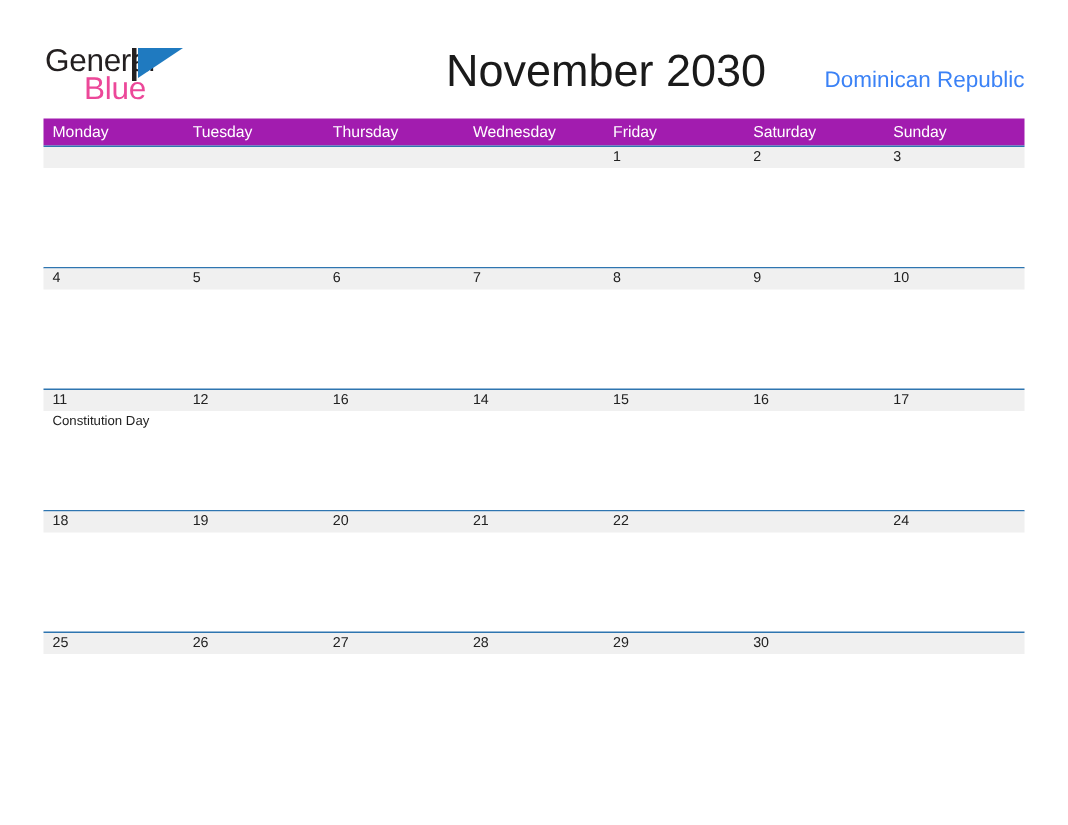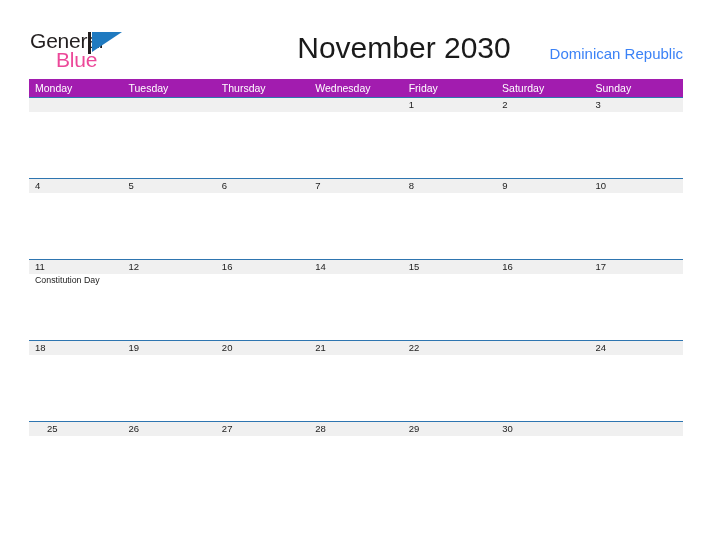--- a/index.html
+++ b/index.html
@@ -377,21 +377,21 @@
     <div class="day-cell" style="left:560.57px">
       <div class="day-num">24</div>
       <div class="day-events">
           <div class="event"></div>
         </div>
     </div>
   </div>
 
   <div class="week-row">
     <div class="daynum-band"></div>
-    <div class="day-cell" style="left:12px">
+    <div class="day-cell" style="left:0px">
       <div class="day-num">25</div>
       <div class="day-events">
           <div class="event"></div>
         </div>
     </div>
     <div class="day-cell" style="left:93.43px">
       <div class="day-num">26</div>
       <div class="day-events">
           <div class="event"></div>
         </div>

